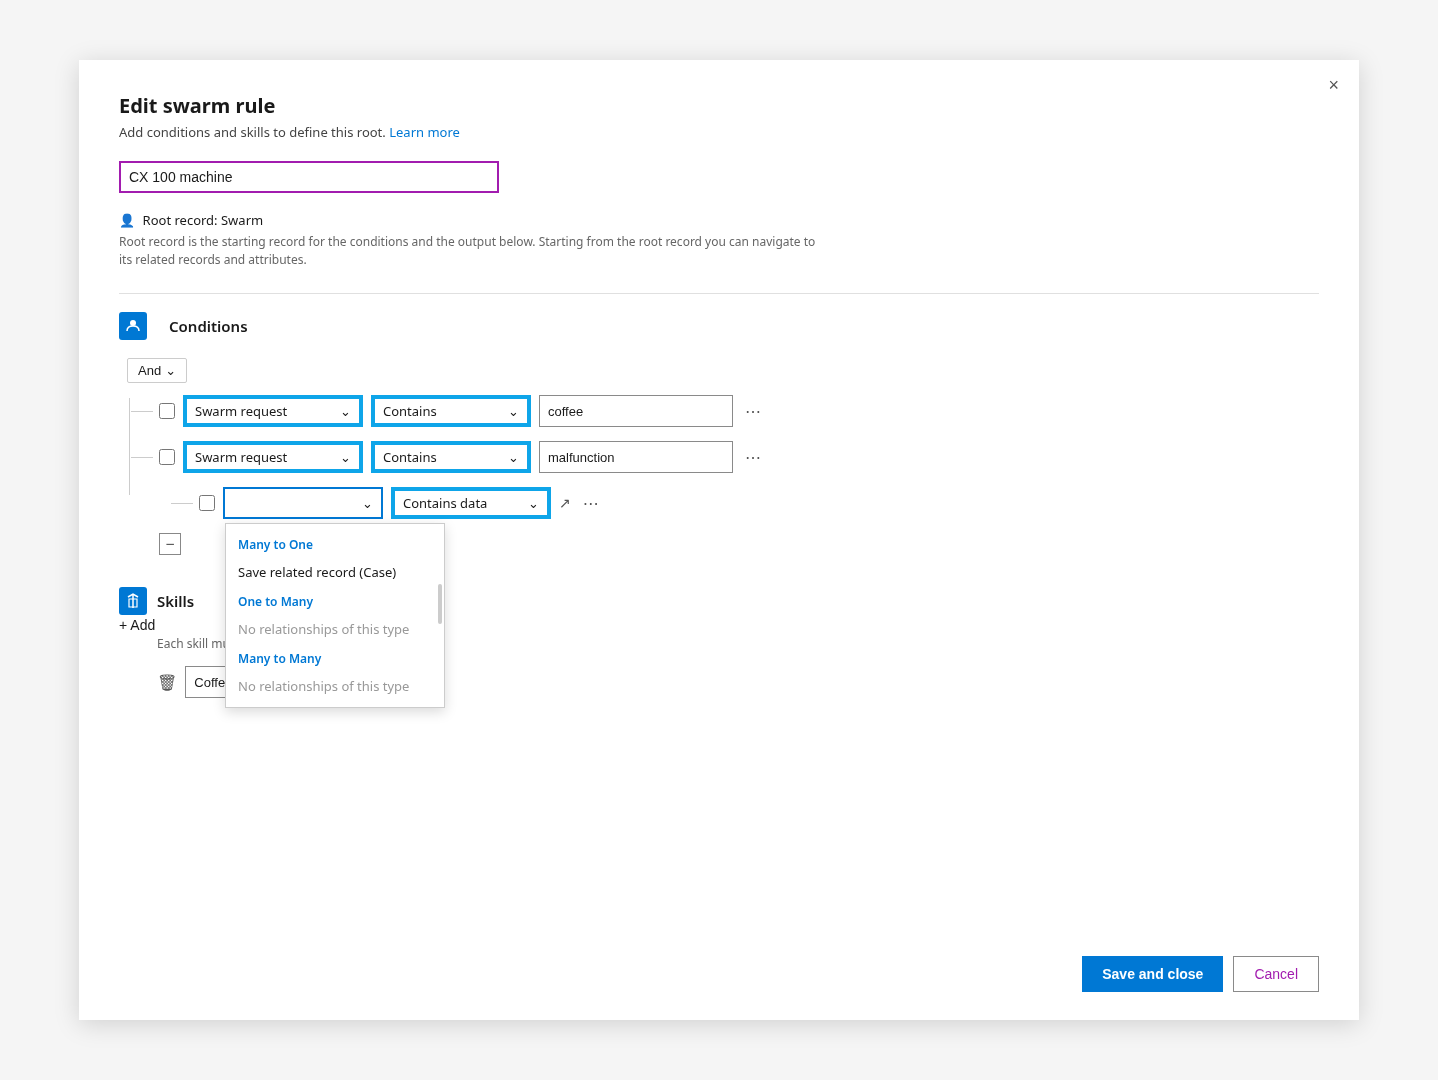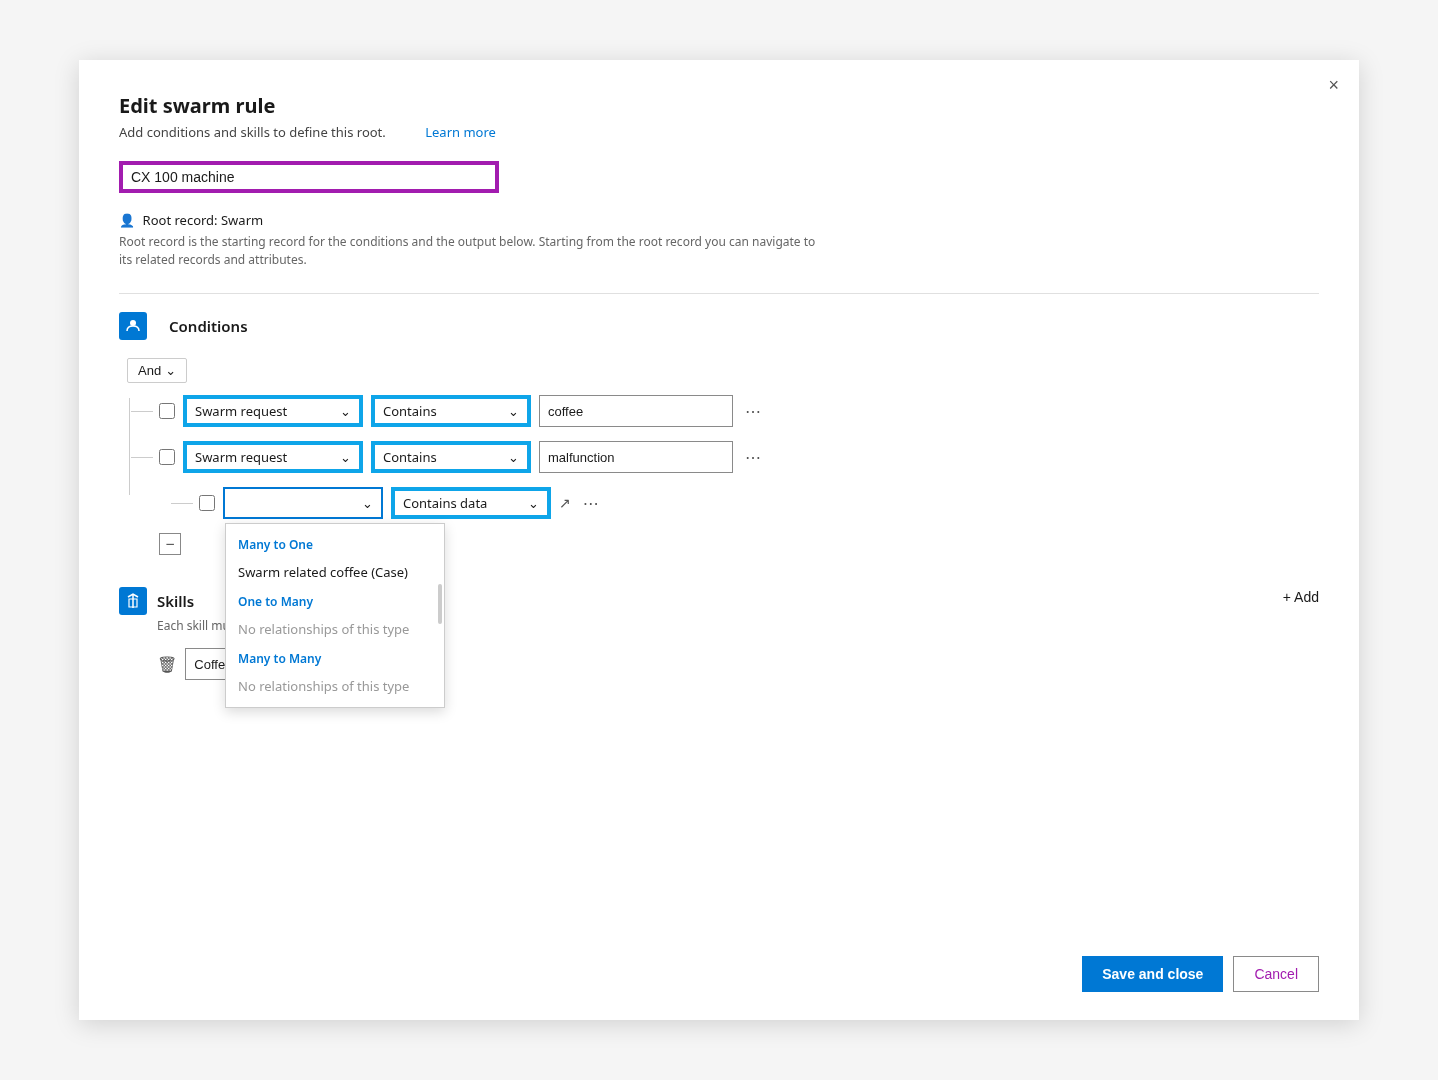--- a/index.html
+++ b/index.html
@@ -37,39 +37,38 @@
       color: #1a1a1a;
       margin-bottom: 4px;
     }
     .subtitle {
       font-size: 13px;
       color: #444;
     }
     .subtitle a {
       color: #0078d4;
       text-decoration: none;
-      margin-left: 36px;
     }
     .field-group {
       margin-top: 20px;
     }
     .field-label {
       font-size: 13px;
       font-weight: 600;
       color: #1a1a1a;
       margin-bottom: 6px;
     }
     .field-label .required {
       color: #c50f1f;
       margin-left: 2px;
     }
     .text-input {
       width: 380px;
       height: 32px;
-      border: 4px solid #a21caf;
+      border: 2px solid #a21caf;
       padding: 0 8px;
       font-size: 14px;
       outline: none;
       color: #1a1a1a;
     }
     .root-record {
       margin-top: 18px;
       font-size: 13px;
       color: #1a1a1a;
     }
@@ -227,20 +226,21 @@
       border-radius: 2px;
     }
     
     .skills-section {
       margin-top: 32px;
     }
     .skills-header {
       display: flex;
       align-items: flex-start;
       justify-content: space-between;
+      flex-direction: column;
     }
     .skills-header-left {
       display: flex;
       align-items: center;
       gap: 10px;
     }
     .skills-info {
       font-size: 12px;
       color: #666;
       margin-top: 2px;
@@ -405,21 +405,21 @@
 
     
     <div class="condition-row" style="position:relative; margin-left:80px; margin-bottom:14px; display:flex; align-items:center; gap:8px;">
       <input type="checkbox" class="checkbox" style="">
       <div class="dropdown-select wide dropdown-active" style="position:relative; min-width:160px;">
         <span>&nbsp;</span>
         <span>⌄</span>
 
         <div class="dropdown-popup" style="top:34px; left:0; min-width:220px;">
           <div class="group-label">Many to One</div>
-          <div class="item">Swarm related coffee (Case)</div>
+          <div class="item">Save related record (Case)</div>
           <div class="group-label">One to Many</div>
           <div class="item muted">No relationships of this type</div>
           <div class="group-label">Many to Many</div>
           <div class="item muted">No relationships of this type</div>
           <div class="scrollbar-indicator"></div>
         </div>
       </div>
       <div class="dropdown-select medium">
         <span>Contains data</span>
         <span>⌄</span>

